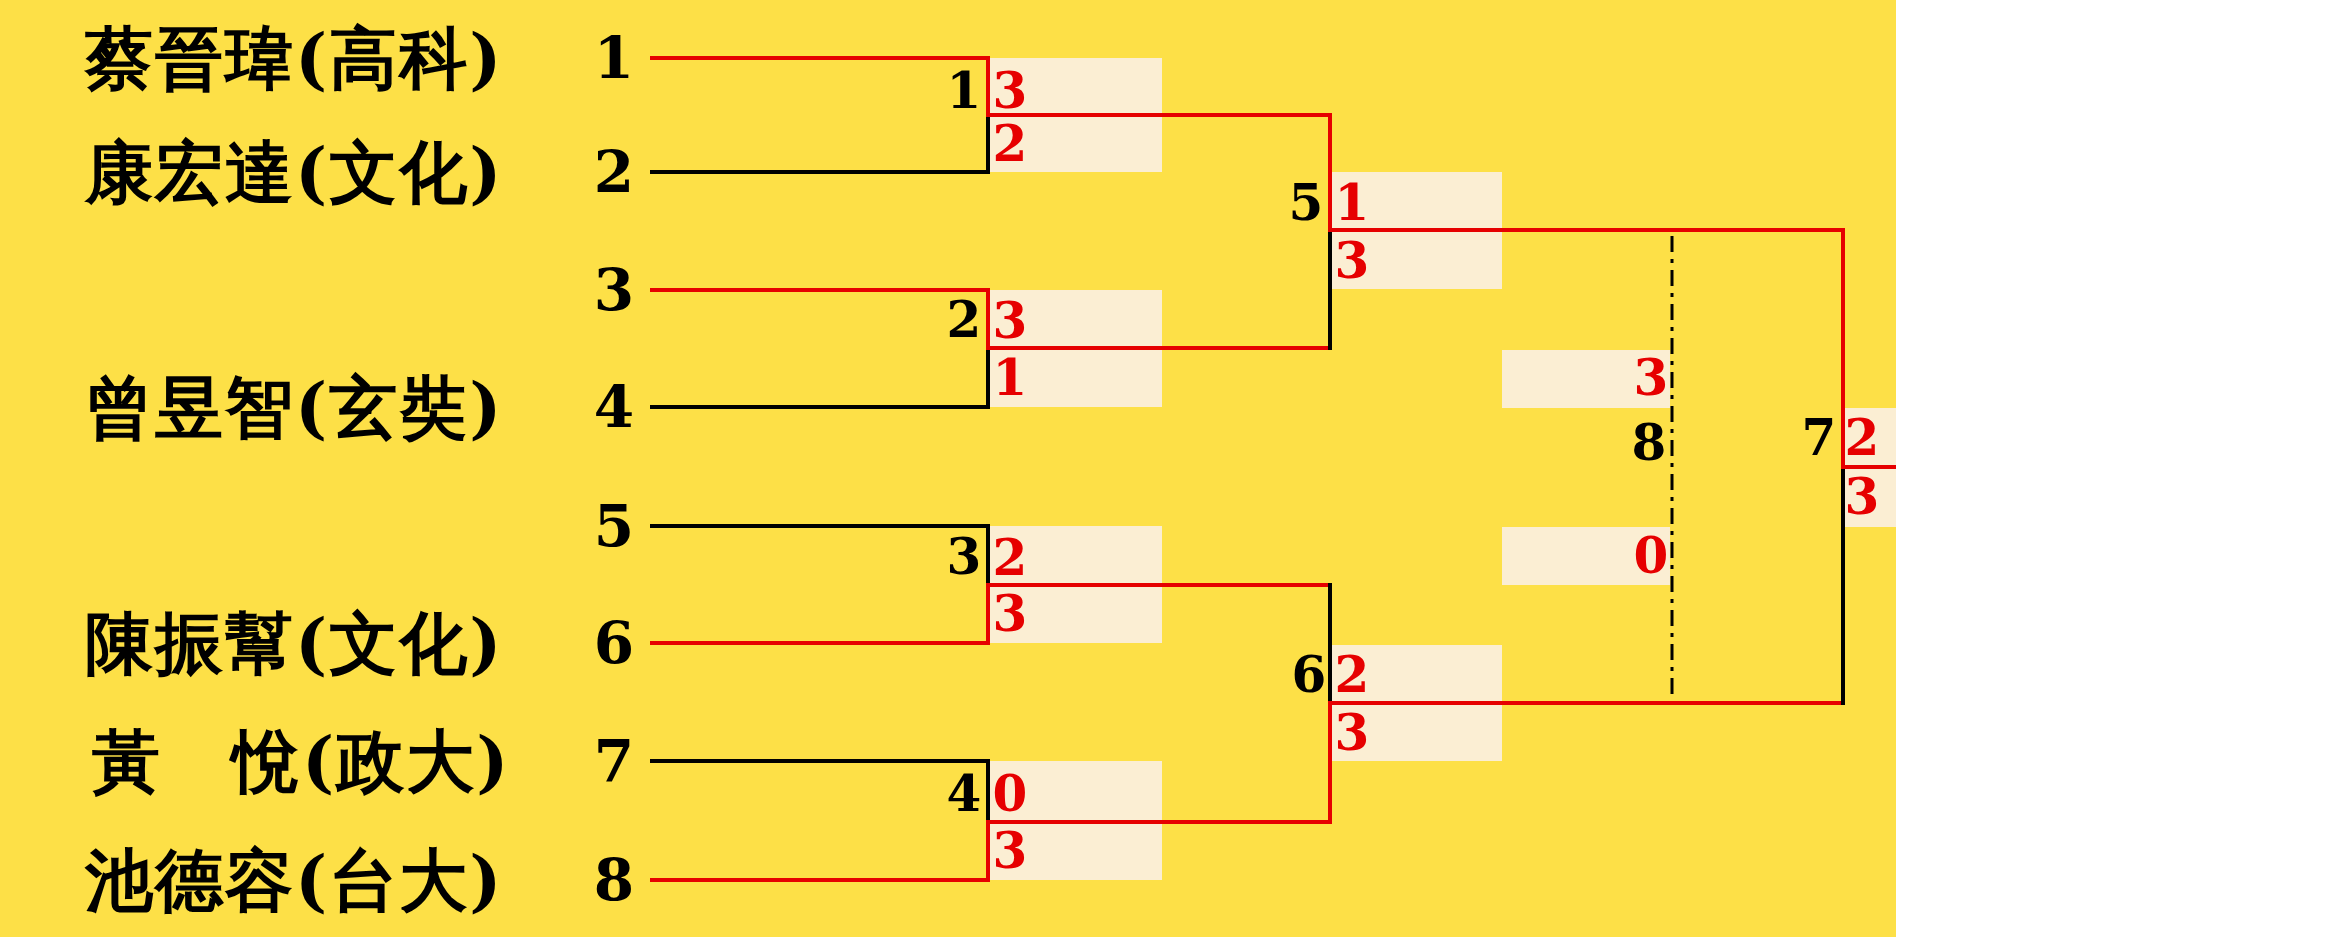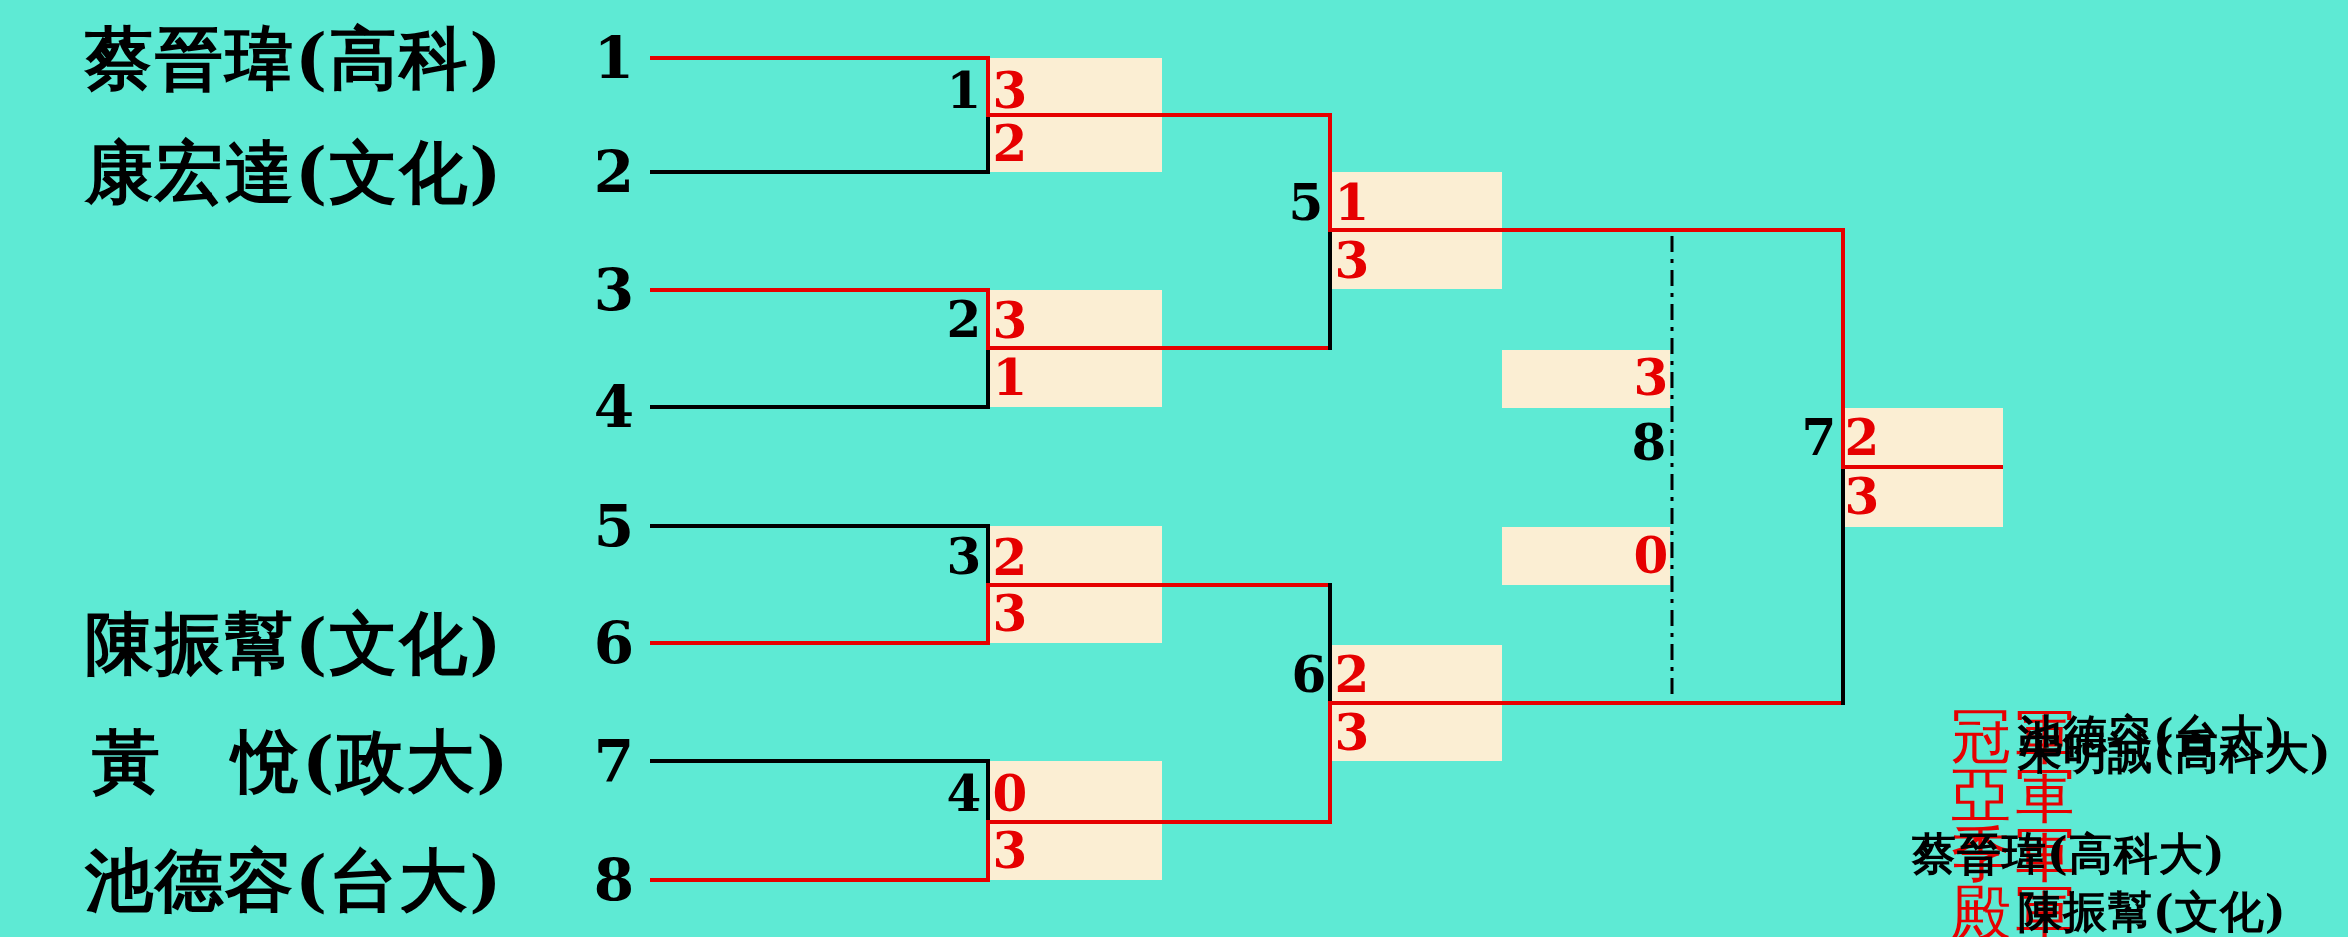--- a/index.html
+++ b/index.html
@@ -1,16 +1,16 @@
 <!DOCTYPE html>
 <html style="--red: #e60000; --black: #000000; --score_box: #fbeed3;"><head>
 <meta charset="utf-8">
 <style>
   html,body{margin:0;padding:0;background:#ffffff;}
-  .canvas{position:relative;width:2348px;height:937px;background:#5eead4;overflow:hidden;
+  .canvas{position:relative;width:1896px;height:937px;background:#fde047;overflow:hidden;
           font-family:"DejaVu Serif","Liberation Serif",serif;}
   
   .h,.v{position:absolute;}
   .h{height:4px;}
   .v{width:4px;}
   .red{background:var(--red,#e60000);}
   .blk{background:var(--black,#000000);}
   
   .box{position:absolute;background:var(--score_box,#fbeed3);}
   
@@ -41,20 +41,21 @@
   <div class="box" style="left:1332px;top:230px;width:170px;height:59px"></div>
   <div class="box" style="left:1332px;top:645px;width:170px;height:58px"></div>
   <div class="box" style="left:1332px;top:703px;width:170px;height:58px"></div>
   <div class="box" style="left:1845px;top:408px;width:158px;height:59px"></div>
   <div class="box" style="left:1845px;top:467px;width:158px;height:60px"></div>
   <div class="box" style="left:1502px;top:350px;width:168px;height:58px"></div>
   <div class="box" style="left:1502px;top:527px;width:168px;height:58px"></div>
 
   <div class="lv pname" style="left:85px;top:58px">蔡晉瑋(高科)</div>
   <div class="lv pname" style="left:85px;top:172px">康宏達(文化)</div>
+  <div class="lv pname" style="left:85px;top:407px">曾昱智(玄奘)</div>
   <div class="lv pname" style="left:85px;top:643px">陳振幫(文化)</div>
   <div class="lv pname" style="left:92px;top:761px">黃　悅(政大)</div>
   <div class="lv pname" style="left:85px;top:880px">池德容(台大)</div>
 
   <div class="t seed" style="left:614px;top:58px">1</div>
   <div class="t seed" style="left:614px;top:172px">2</div>
   <div class="t seed" style="left:614px;top:290px">3</div>
   <div class="t seed" style="left:614px;top:407px">4</div>
   <div class="t seed" style="left:614px;top:526px">5</div>
   <div class="t seed" style="left:614px;top:643px">6</div>

